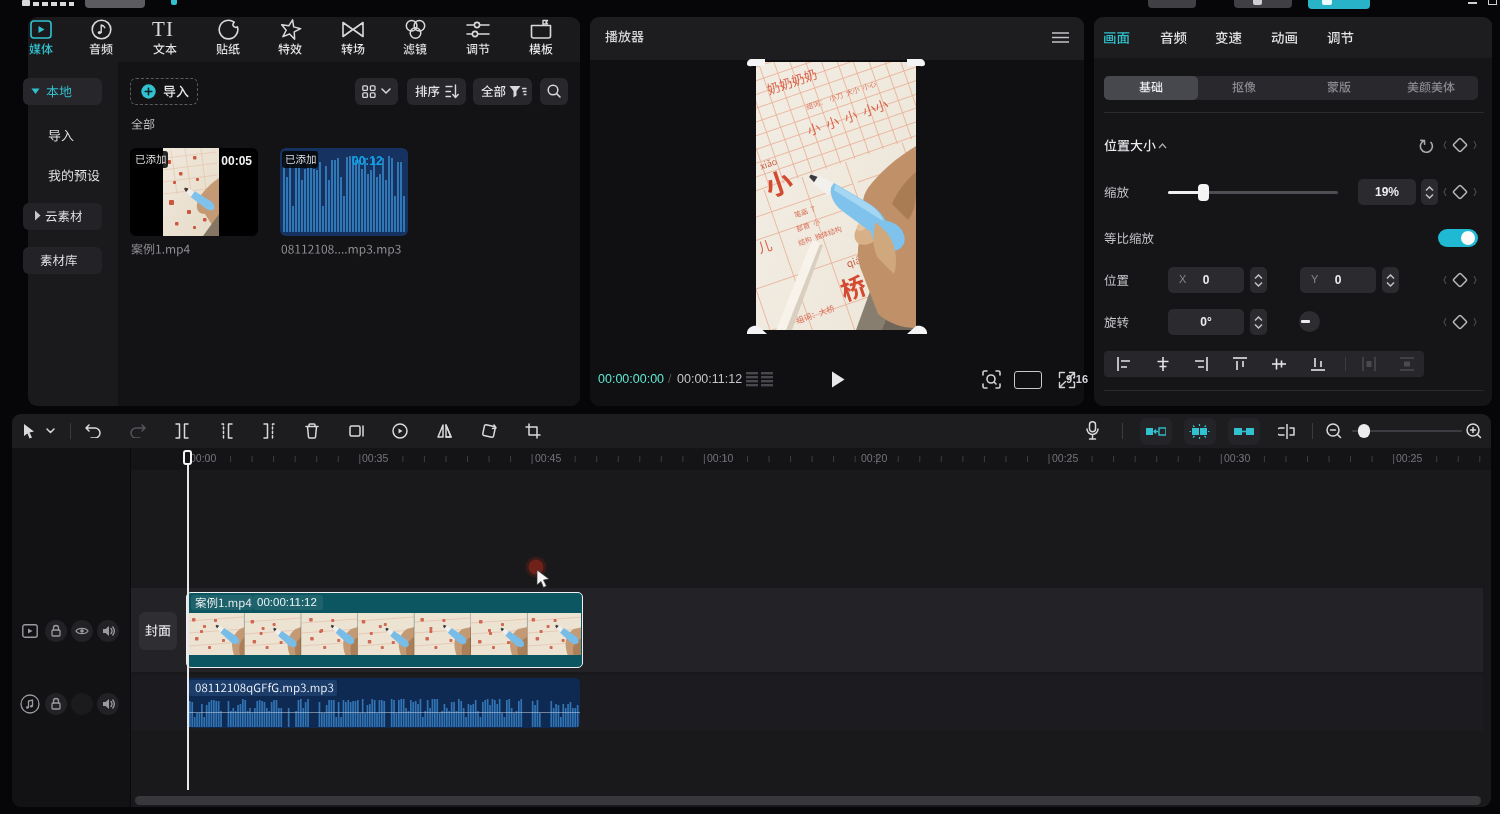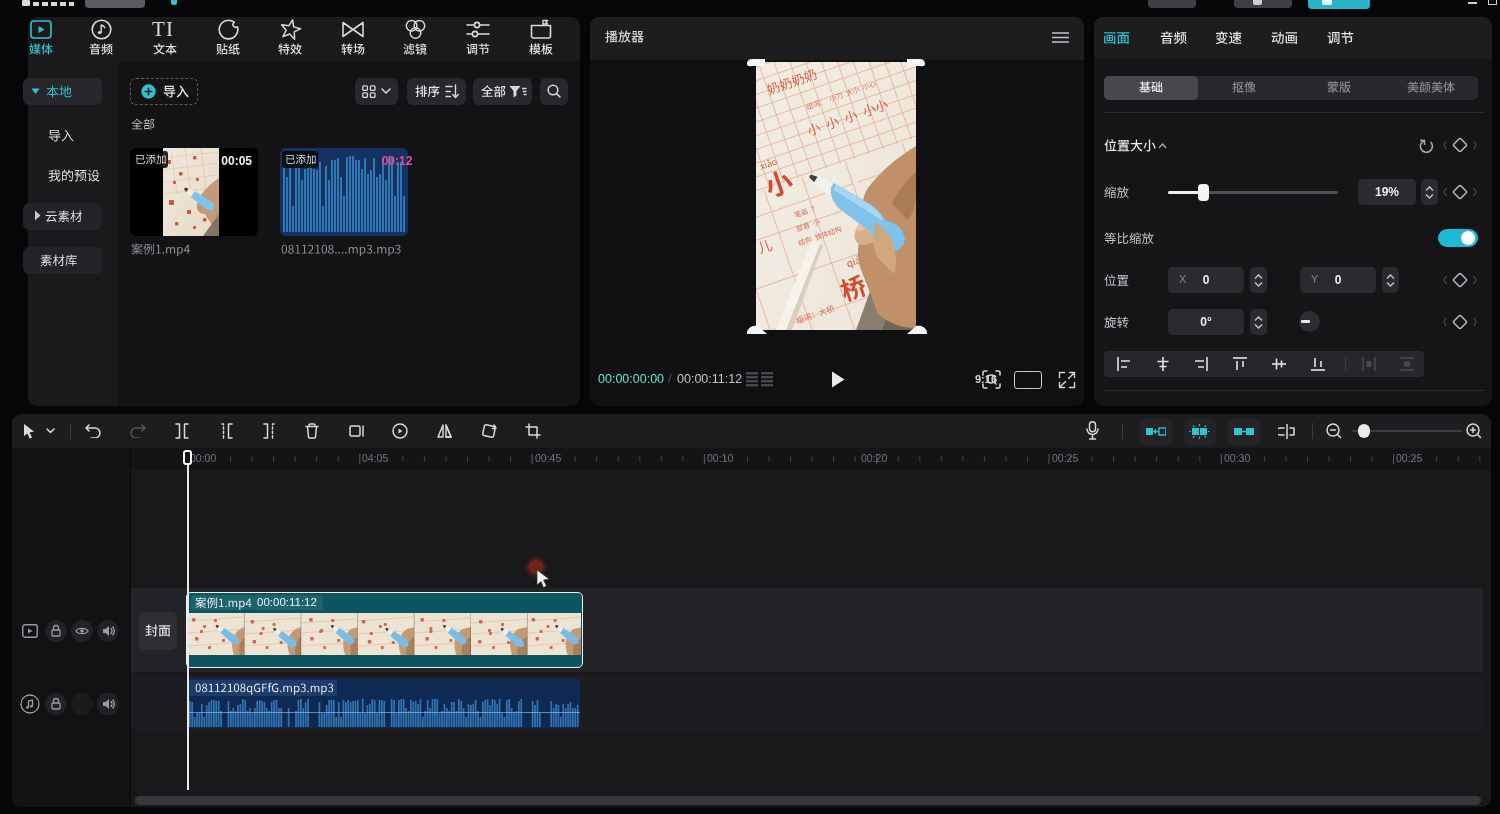--- a/index.html
+++ b/index.html
@@ -280,21 +280,21 @@
     <rect x="117.0" y="14" width="2" height="70" fill="#2f77b5"></rect>
     <rect x="120.0" y="14" width="2" height="70" fill="#2f77b5"></rect>
     <rect x="123.0" y="48" width="2" height="36" fill="#2f77b5"></rect>
   </svg>
 <div style="position:absolute;left:282px;top:151px;width:36px;height:17px;background:rgba(5,5,5,0.85);border-radius:3px"></div>
 <svg style="position:absolute;left:285px;top:154px;overflow:visible" width="32" height="13" fill="#e8e8e8">
     <use href="#gR5df2" transform="translate(0.0,9.2) scale(0.0105)"></use>
     <use href="#gR6dfb" transform="translate(10.5,9.2) scale(0.0105)"></use>
     <use href="#gR52a0" transform="translate(21.0,9.2) scale(0.0105)"></use>
   </svg>
-<div style="position:absolute;left:374px;top:154px;width:46px;text-align:center;font:bold 12px 'Liberation Sans',sans-serif;color:#ec4899">00:12</div>
+<div style="position:absolute;left:352px;top:154px;width:46px;text-align:left;font:bold 12px 'Liberation Sans',sans-serif;color:#0ea5e9">00:12</div>
 <svg style="position:absolute;left:281px;top:243px;overflow:visible" width="120" height="15" fill="#919196">
     <use href="#gR30" transform="translate(0.0,10.6) scale(0.0120)"></use>
     <use href="#gR38" transform="translate(6.7,10.6) scale(0.0120)"></use>
     <use href="#gR31" transform="translate(13.3,10.6) scale(0.0120)"></use>
     <use href="#gR31" transform="translate(20.0,10.6) scale(0.0120)"></use>
     <use href="#gR32" transform="translate(26.6,10.6) scale(0.0120)"></use>
     <use href="#gR31" transform="translate(33.3,10.6) scale(0.0120)"></use>
     <use href="#gR30" transform="translate(40.0,10.6) scale(0.0120)"></use>
     <use href="#gR38" transform="translate(46.6,10.6) scale(0.0120)"></use>
     <use href="#gR2e" transform="translate(53.3,10.6) scale(0.0120)"></use>
@@ -463,21 +463,21 @@
     <path d="M2 1.5 L14.5 9.5 L2 17.5 Z" fill="#e8e8ea"></path>
   </svg>
 <svg style="position:absolute;left:982px;top:370px;" width="19" height="19" viewBox="0 0 19 19">
     <g style="fill:none;stroke:#d2d2d6;stroke-width:1.6;stroke-linecap:round;stroke-linejoin:round">
       <path d="M1 5 V2.5 A1.5 1.5 0 0 1 2.5 1 H5 M14 1 H16.5 A1.5 1.5 0 0 1 18 2.5 V5 M18 14 V16.5 A1.5 1.5 0 0 1 16.5 18 H14 M5 18 H2.5 A1.5 1.5 0 0 1 1 16.5 V14"></path>
       <circle cx="9" cy="9" r="4"></circle>
       <path d="M12 12 L14 14"></path>
     </g>
   </svg>
 <div style="position:absolute;left:1014px;top:371px;width:28px;height:18px;border:1.5px solid #c9c9cd;border-radius:3px"></div>
-<div style="position:absolute;left:975px;top:373px;width:16px;text-align:center;font:bold 11px 'Liberation Sans',sans-serif;color:#d5d5d9">9:16</div>
+<div style="position:absolute;left:1066px;top:373px;width:16px;text-align:center;font:bold 11px 'Liberation Sans',sans-serif;color:#d5d5d9">9:16</div>
 <svg style="position:absolute;left:1058px;top:371px;" width="18" height="18" viewBox="0 0 18 18">
     <g style="fill:none;stroke:#d2d2d6;stroke-width:1.6;stroke-linecap:round;stroke-linejoin:round;stroke-width:1.4">
       <path d="M11.5 1.5 H16.5 V6.5 M15.8 2.2 L10.5 7.5 M6.5 16.5 H1.5 V11.5 M2.2 15.8 L7.5 10.5 M11.5 16.5 H16.5 V11.5 M6.5 1.5 H1.5 V6.5"></path>
     </g>
   </svg>
 <div style="position:absolute;left:1094px;top:17px;width:398px;height:389px;background:#151518;border-radius:9px"></div>
 <div style="position:absolute;left:1094px;top:17px;width:398px;height:41px;background:#1d1d20;border-radius:9px 9px 0 0"></div>
 <svg style="position:absolute;left:1103px;top:30.5px;overflow:visible" width="27" height="17" fill="#32c2cf">
     <use href="#gM753b" transform="translate(0.0,11.9) scale(0.0135)"></use>
     <use href="#gM9762" transform="translate(13.5,11.9) scale(0.0135)"></use>
@@ -788,21 +788,21 @@
     <rect x="1328.5" y="8" width="1" height="6" fill="#3c3c42"></rect>
     <rect x="1350.0" y="8" width="1" height="6" fill="#3c3c42"></rect>
     <rect x="1371.6" y="8" width="1" height="6" fill="#3c3c42"></rect>
     <rect x="1393.1" y="6" width="1" height="10" fill="#5a5a61"></rect>
     <rect x="1414.6" y="8" width="1" height="6" fill="#3c3c42"></rect>
     <rect x="1436.2" y="8" width="1" height="6" fill="#3c3c42"></rect>
     <rect x="1457.7" y="8" width="1" height="6" fill="#3c3c42"></rect>
     <rect x="1479.3" y="8" width="1" height="6" fill="#3c3c42"></rect>
   </svg>
 <div style="position:absolute;left:190px;top:452px;font:10.5px 'Liberation Sans',sans-serif;color:#73737a">00:00</div>
-<div style="position:absolute;left:362px;top:452px;font:10.5px 'Liberation Sans',sans-serif;color:#73737a">04:05</div>
+<div style="position:absolute;left:362px;top:452px;font:10.5px 'Liberation Sans',sans-serif;color:#73737a">00:35</div>
 <div style="position:absolute;left:535px;top:452px;font:10.5px 'Liberation Sans',sans-serif;color:#73737a">00:45</div>
 <div style="position:absolute;left:707px;top:452px;font:10.5px 'Liberation Sans',sans-serif;color:#73737a">00:10</div>
 <div style="position:absolute;left:861px;top:452px;font:10.5px 'Liberation Sans',sans-serif;color:#73737a">00:20</div>
 <div style="position:absolute;left:1052px;top:452px;font:10.5px 'Liberation Sans',sans-serif;color:#73737a">00:25</div>
 <div style="position:absolute;left:1224px;top:452px;font:10.5px 'Liberation Sans',sans-serif;color:#73737a">00:30</div>
 <div style="position:absolute;left:1396px;top:452px;font:10.5px 'Liberation Sans',sans-serif;color:#73737a">00:25</div>
 <svg style="position:absolute;left:22px;top:624px;" width="16" height="14" viewBox="0 0 16 14">
     <rect x="0.8" y="0.8" width="14.4" height="12.4" rx="2" stroke="#9a9aa0" stroke-width="1.4" fill="none"></rect>
     <path d="M6 4.5 L10.5 7 L6 9.5 Z" fill="#9a9aa0"></path>
   </svg>

